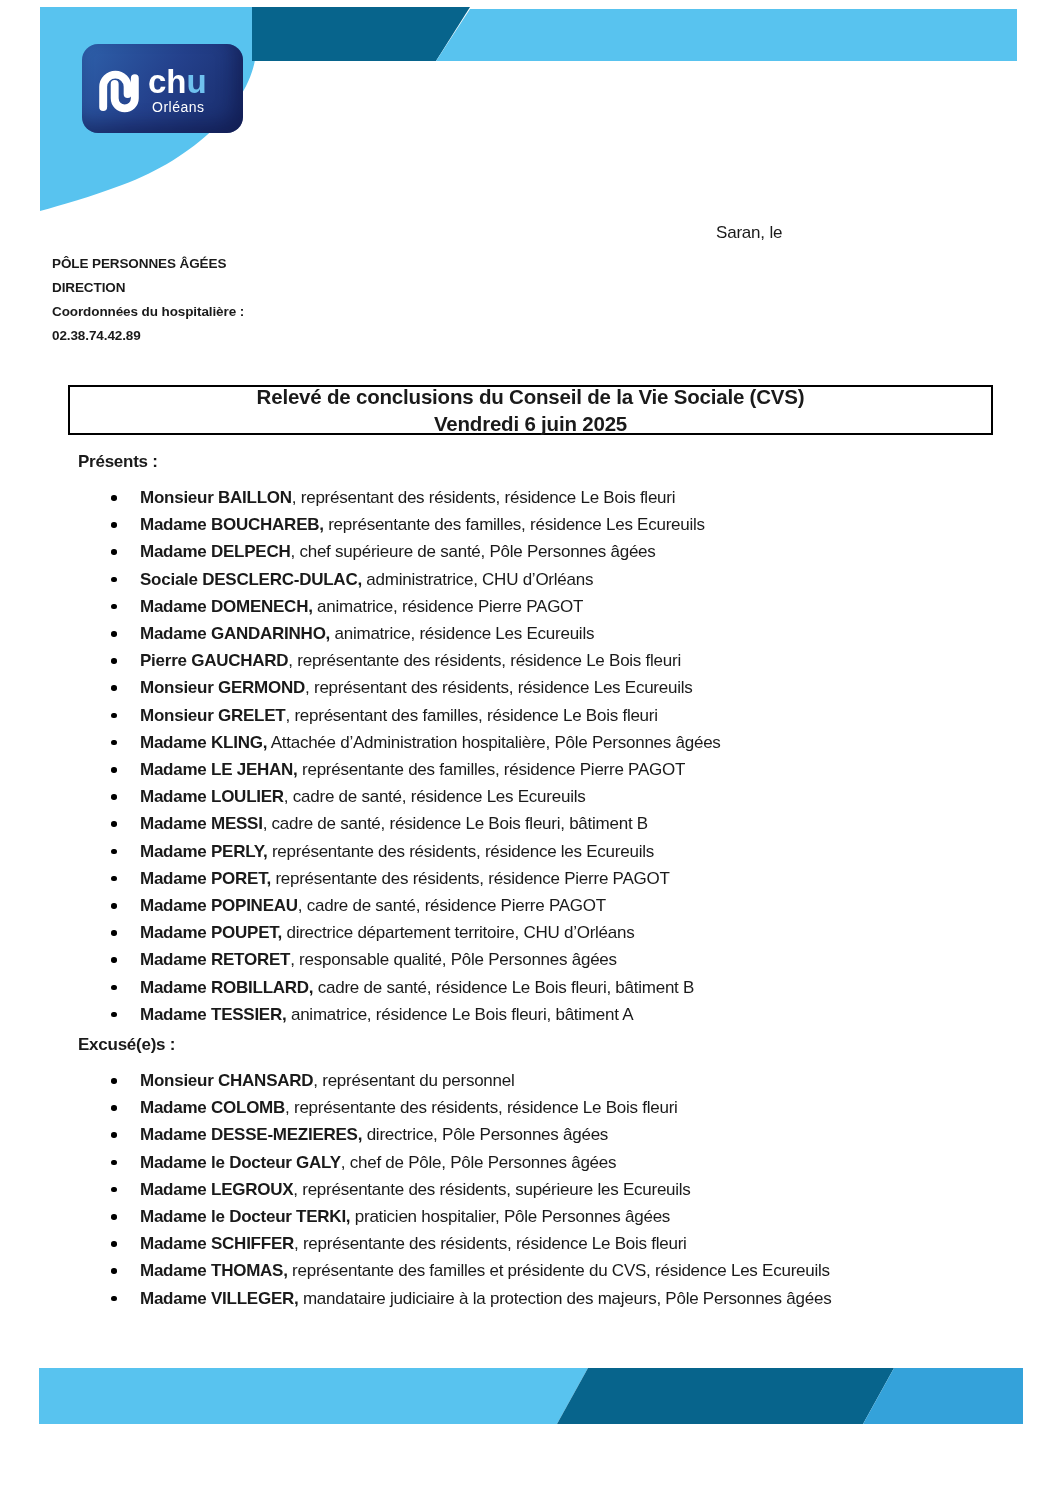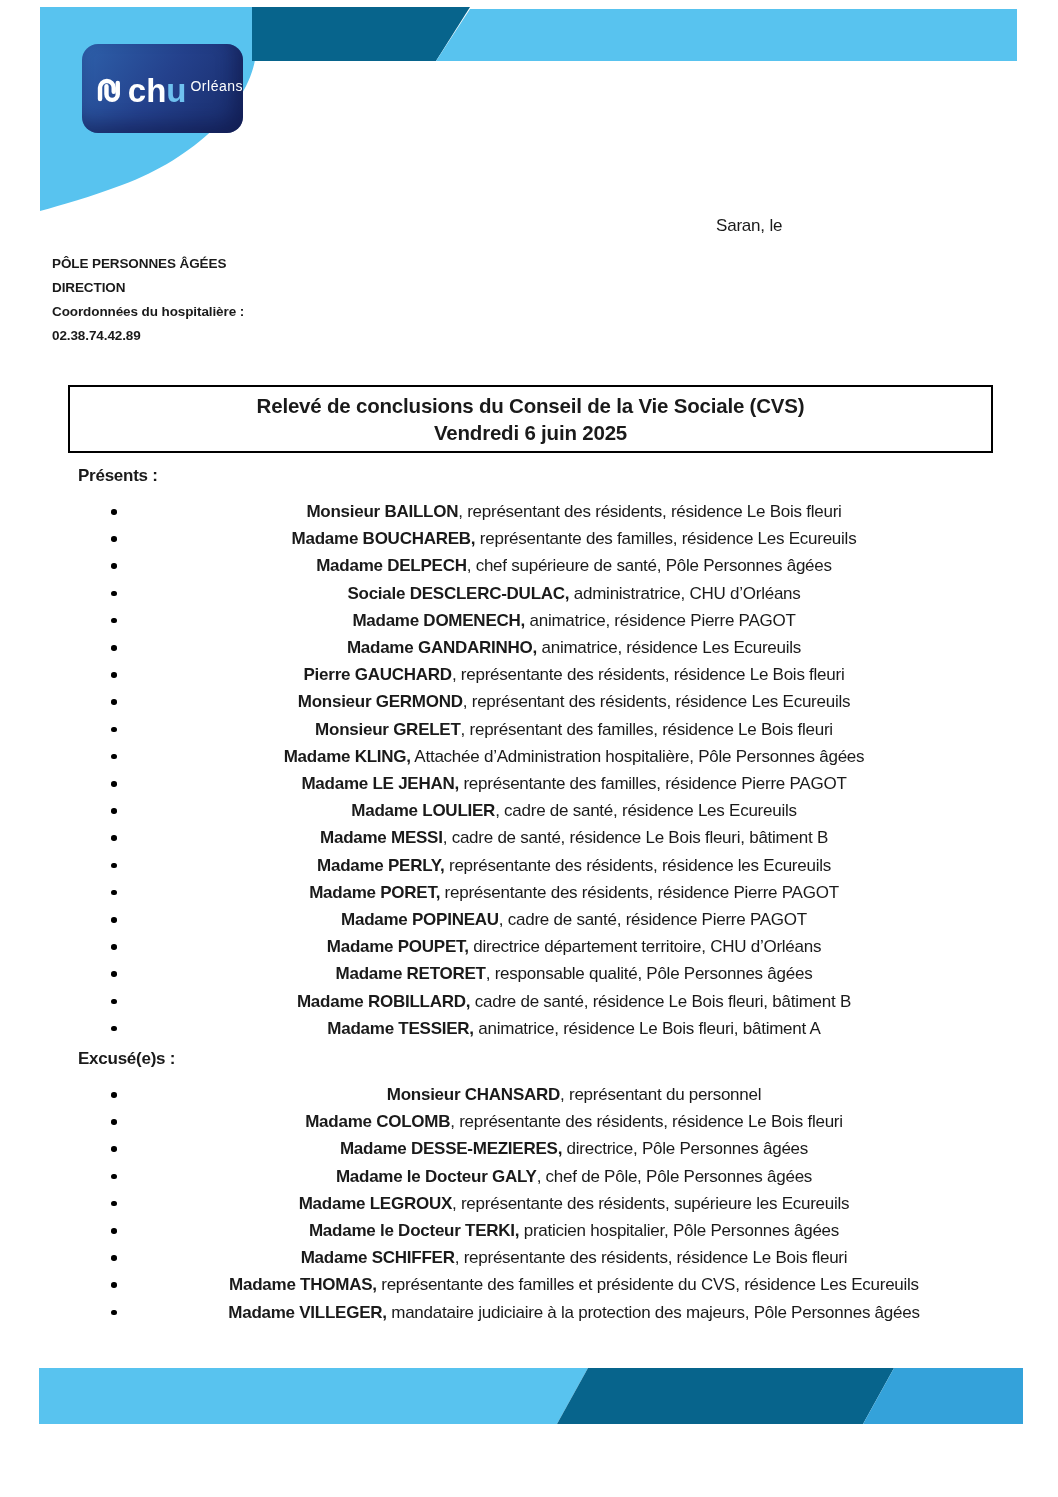--- a/index.html
+++ b/index.html
@@ -11,43 +11,43 @@
 
   
   .chu-logo{
     position:absolute;left:82px;top:44px;width:161px;height:89px;
     border-radius:16px;
     background:linear-gradient(125deg,#2E61AB 0%,#24418C 48%,#182A68 100%);
     box-shadow:inset -8px -10px 18px rgba(10,16,60,.45);
     display:flex;align-items:center;justify-content:flex-start;
   }
   .chu-monogram{margin-left:14px;}
-  .chu-wordmark{display:flex;flex-direction:row;margin-left:6px;margin-top:4px;}
+  .chu-wordmark{display:flex;flex-direction:column;margin-left:6px;margin-top:4px;}
   .chu-brand{font-size:33px;font-weight:bold;color:#ffffff;line-height:30px;letter-spacing:0;}
   .chu-brand .u{color:#6FC1EF;}
   .chu-city{font-size:14px;color:#ffffff;margin-top:2px;margin-left:4px;letter-spacing:.5px;}
 
   
-  .date-line{position:absolute;left:716px;top:216px;font-size:17px;letter-spacing:-.2px;}
+  .date-line{position:absolute;left:716px;top:223px;font-size:17px;letter-spacing:-.2px;}
   .dept-block{position:absolute;left:52px;top:252px;font-size:13.5px;font-weight:bold;line-height:24px;letter-spacing:-.1px;}
 
   
   .title-box{
-    position:absolute;left:68px;top:385px;width:925px;height:68px;
+    position:absolute;left:68px;top:385px;width:925px;height:50px;
     border:2px solid #000;box-sizing:border-box;
     display:flex;flex-direction:column;align-items:center;justify-content:center;
     font-weight:bold;font-size:20.5px;line-height:27px;letter-spacing:-.2px;text-align:center;
   }
 
   
-  .content{position:absolute;left:78px;top:466px;width:930px;letter-spacing:-.25px;}
+  .content{position:absolute;left:78px;top:452px;width:930px;letter-spacing:-.25px;}
   .section-heading{font-size:17px;font-weight:bold;margin:0;}
   ul.people{list-style:none;margin:12px 0 0 0;padding:0;}
   ul.people li{
-    position:relative;padding-left:62px;font-size:17px;line-height:27.2px;text-align:center;
+    position:relative;padding-left:62px;font-size:17px;line-height:27.2px;
   }
   ul.people li::before{
     content:"";position:absolute;left:33px;top:11px;width:5.5px;height:5.5px;
     border-radius:50%;background:#000;
   }
   ul.people .bold{font-weight:bold;}
   .heading-excused{margin-top:7px;}
 </style>
 </head>
 <body>

